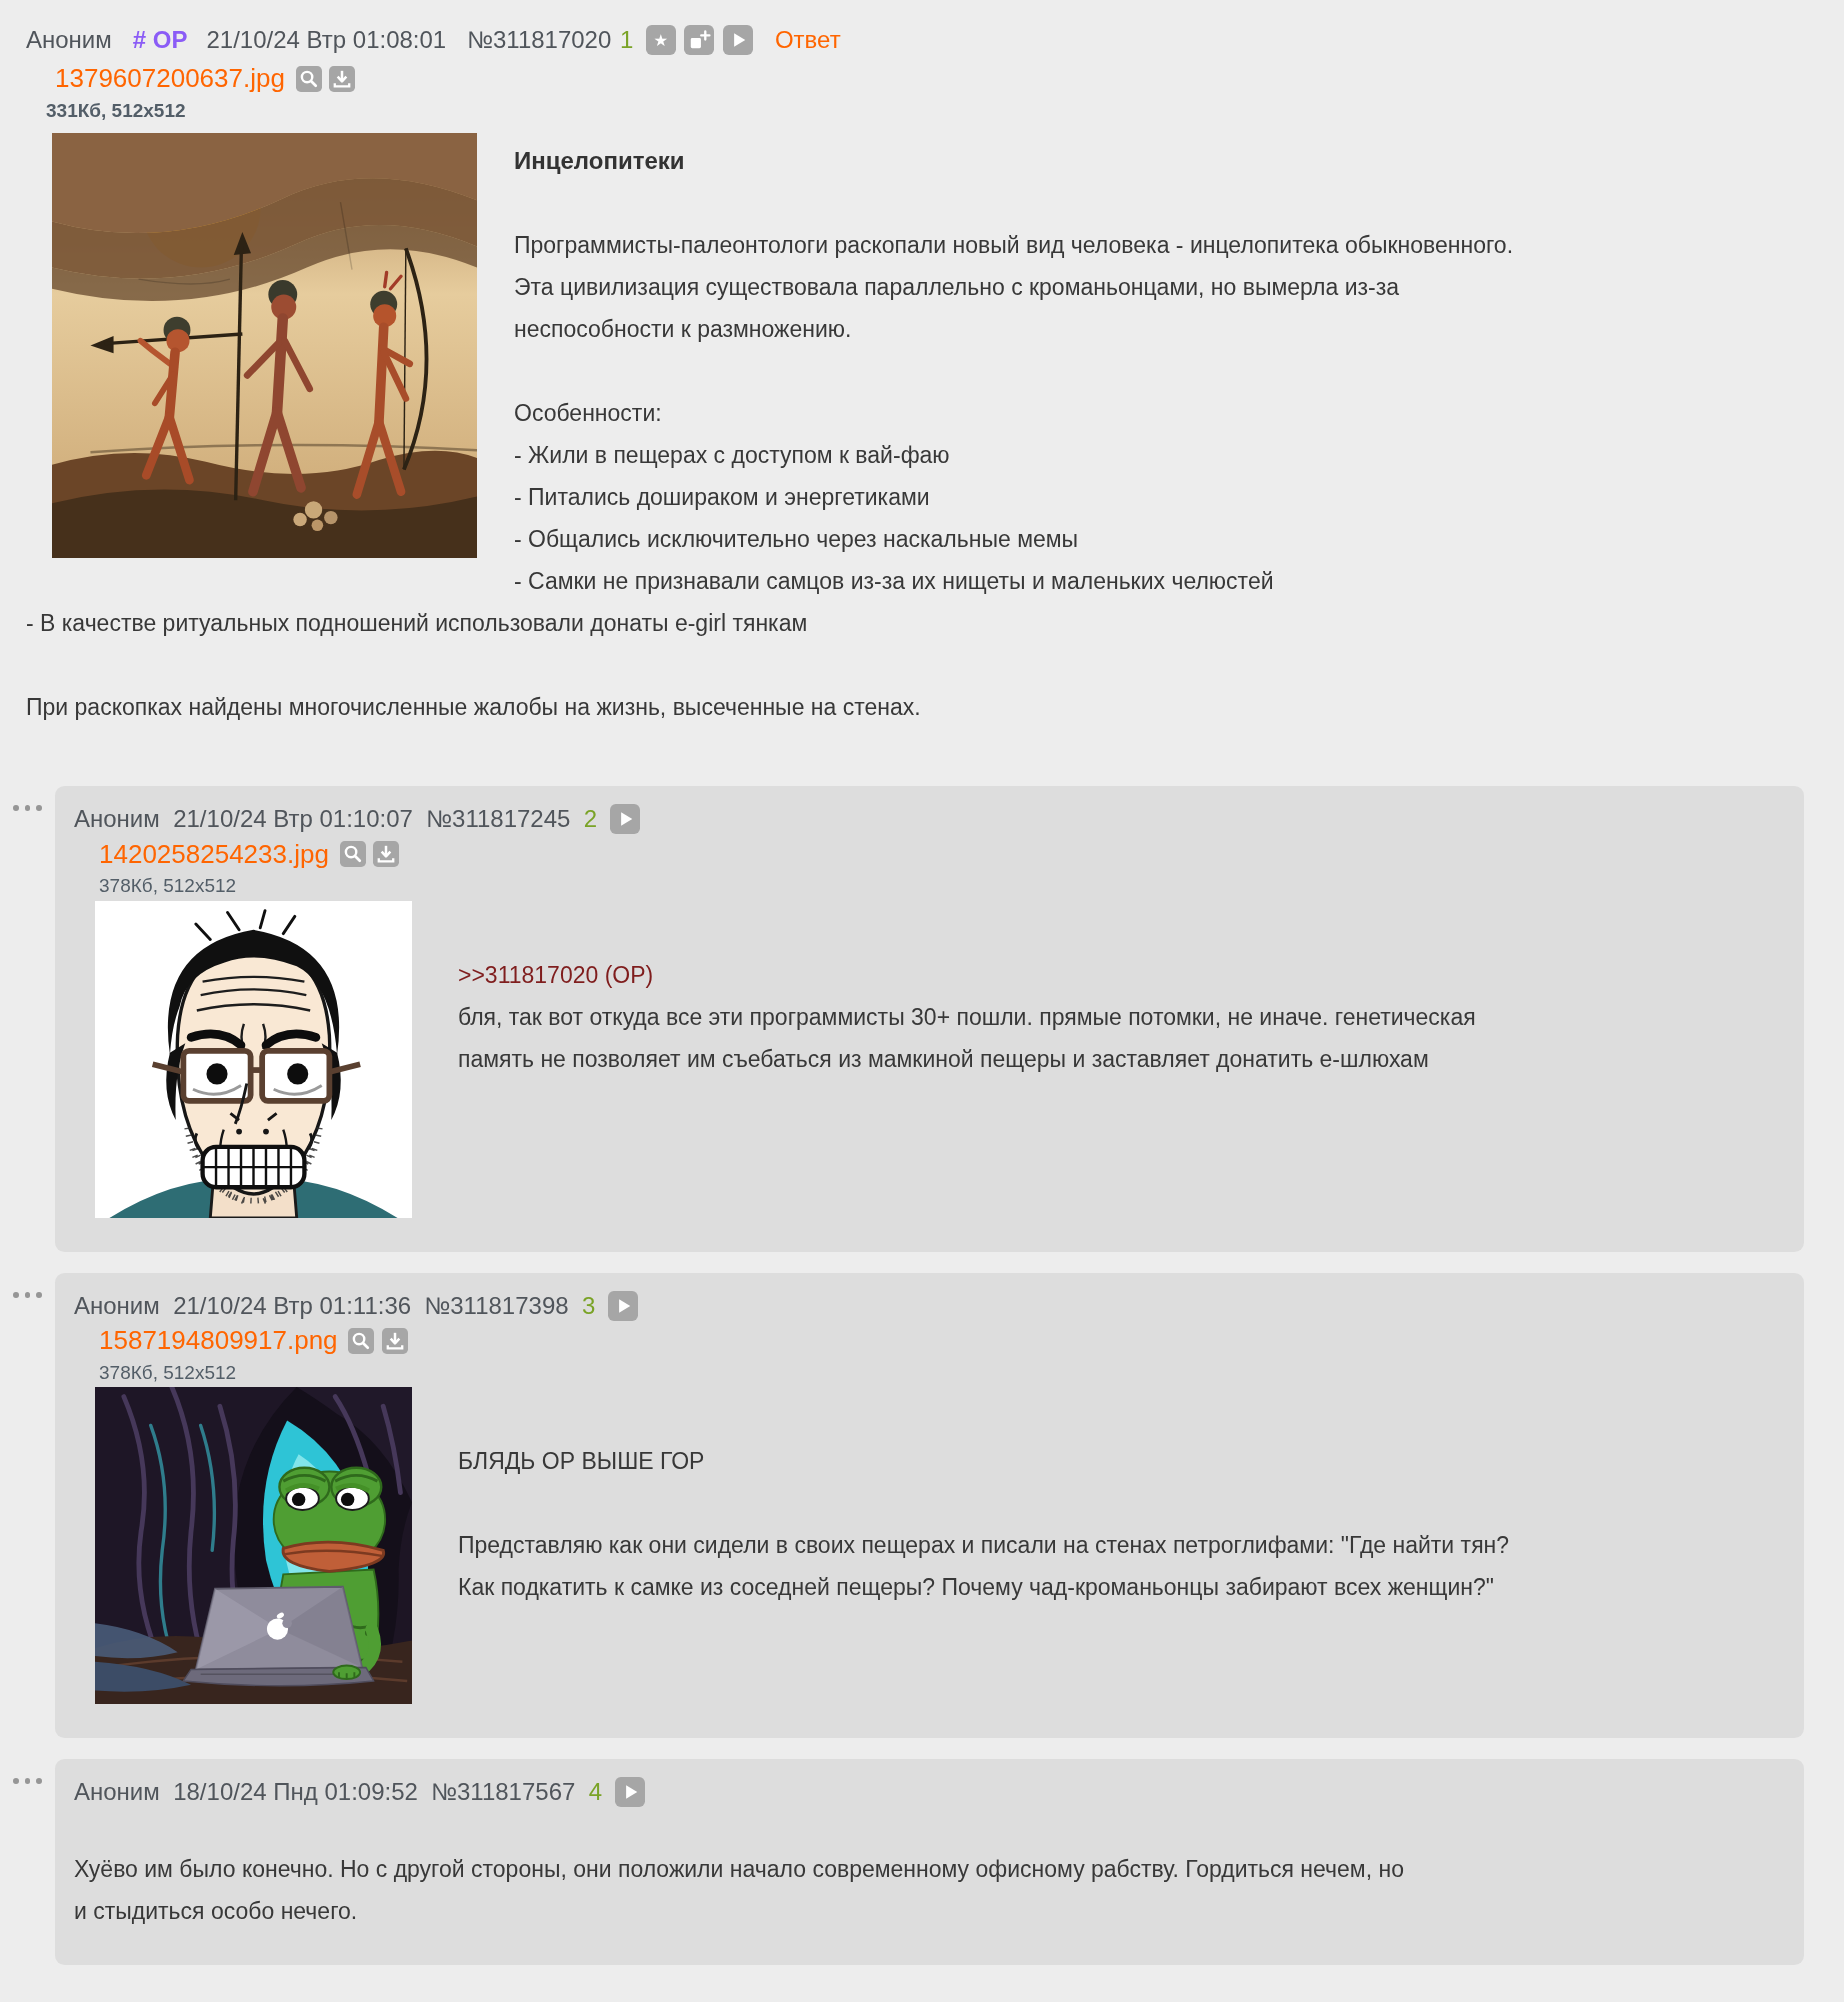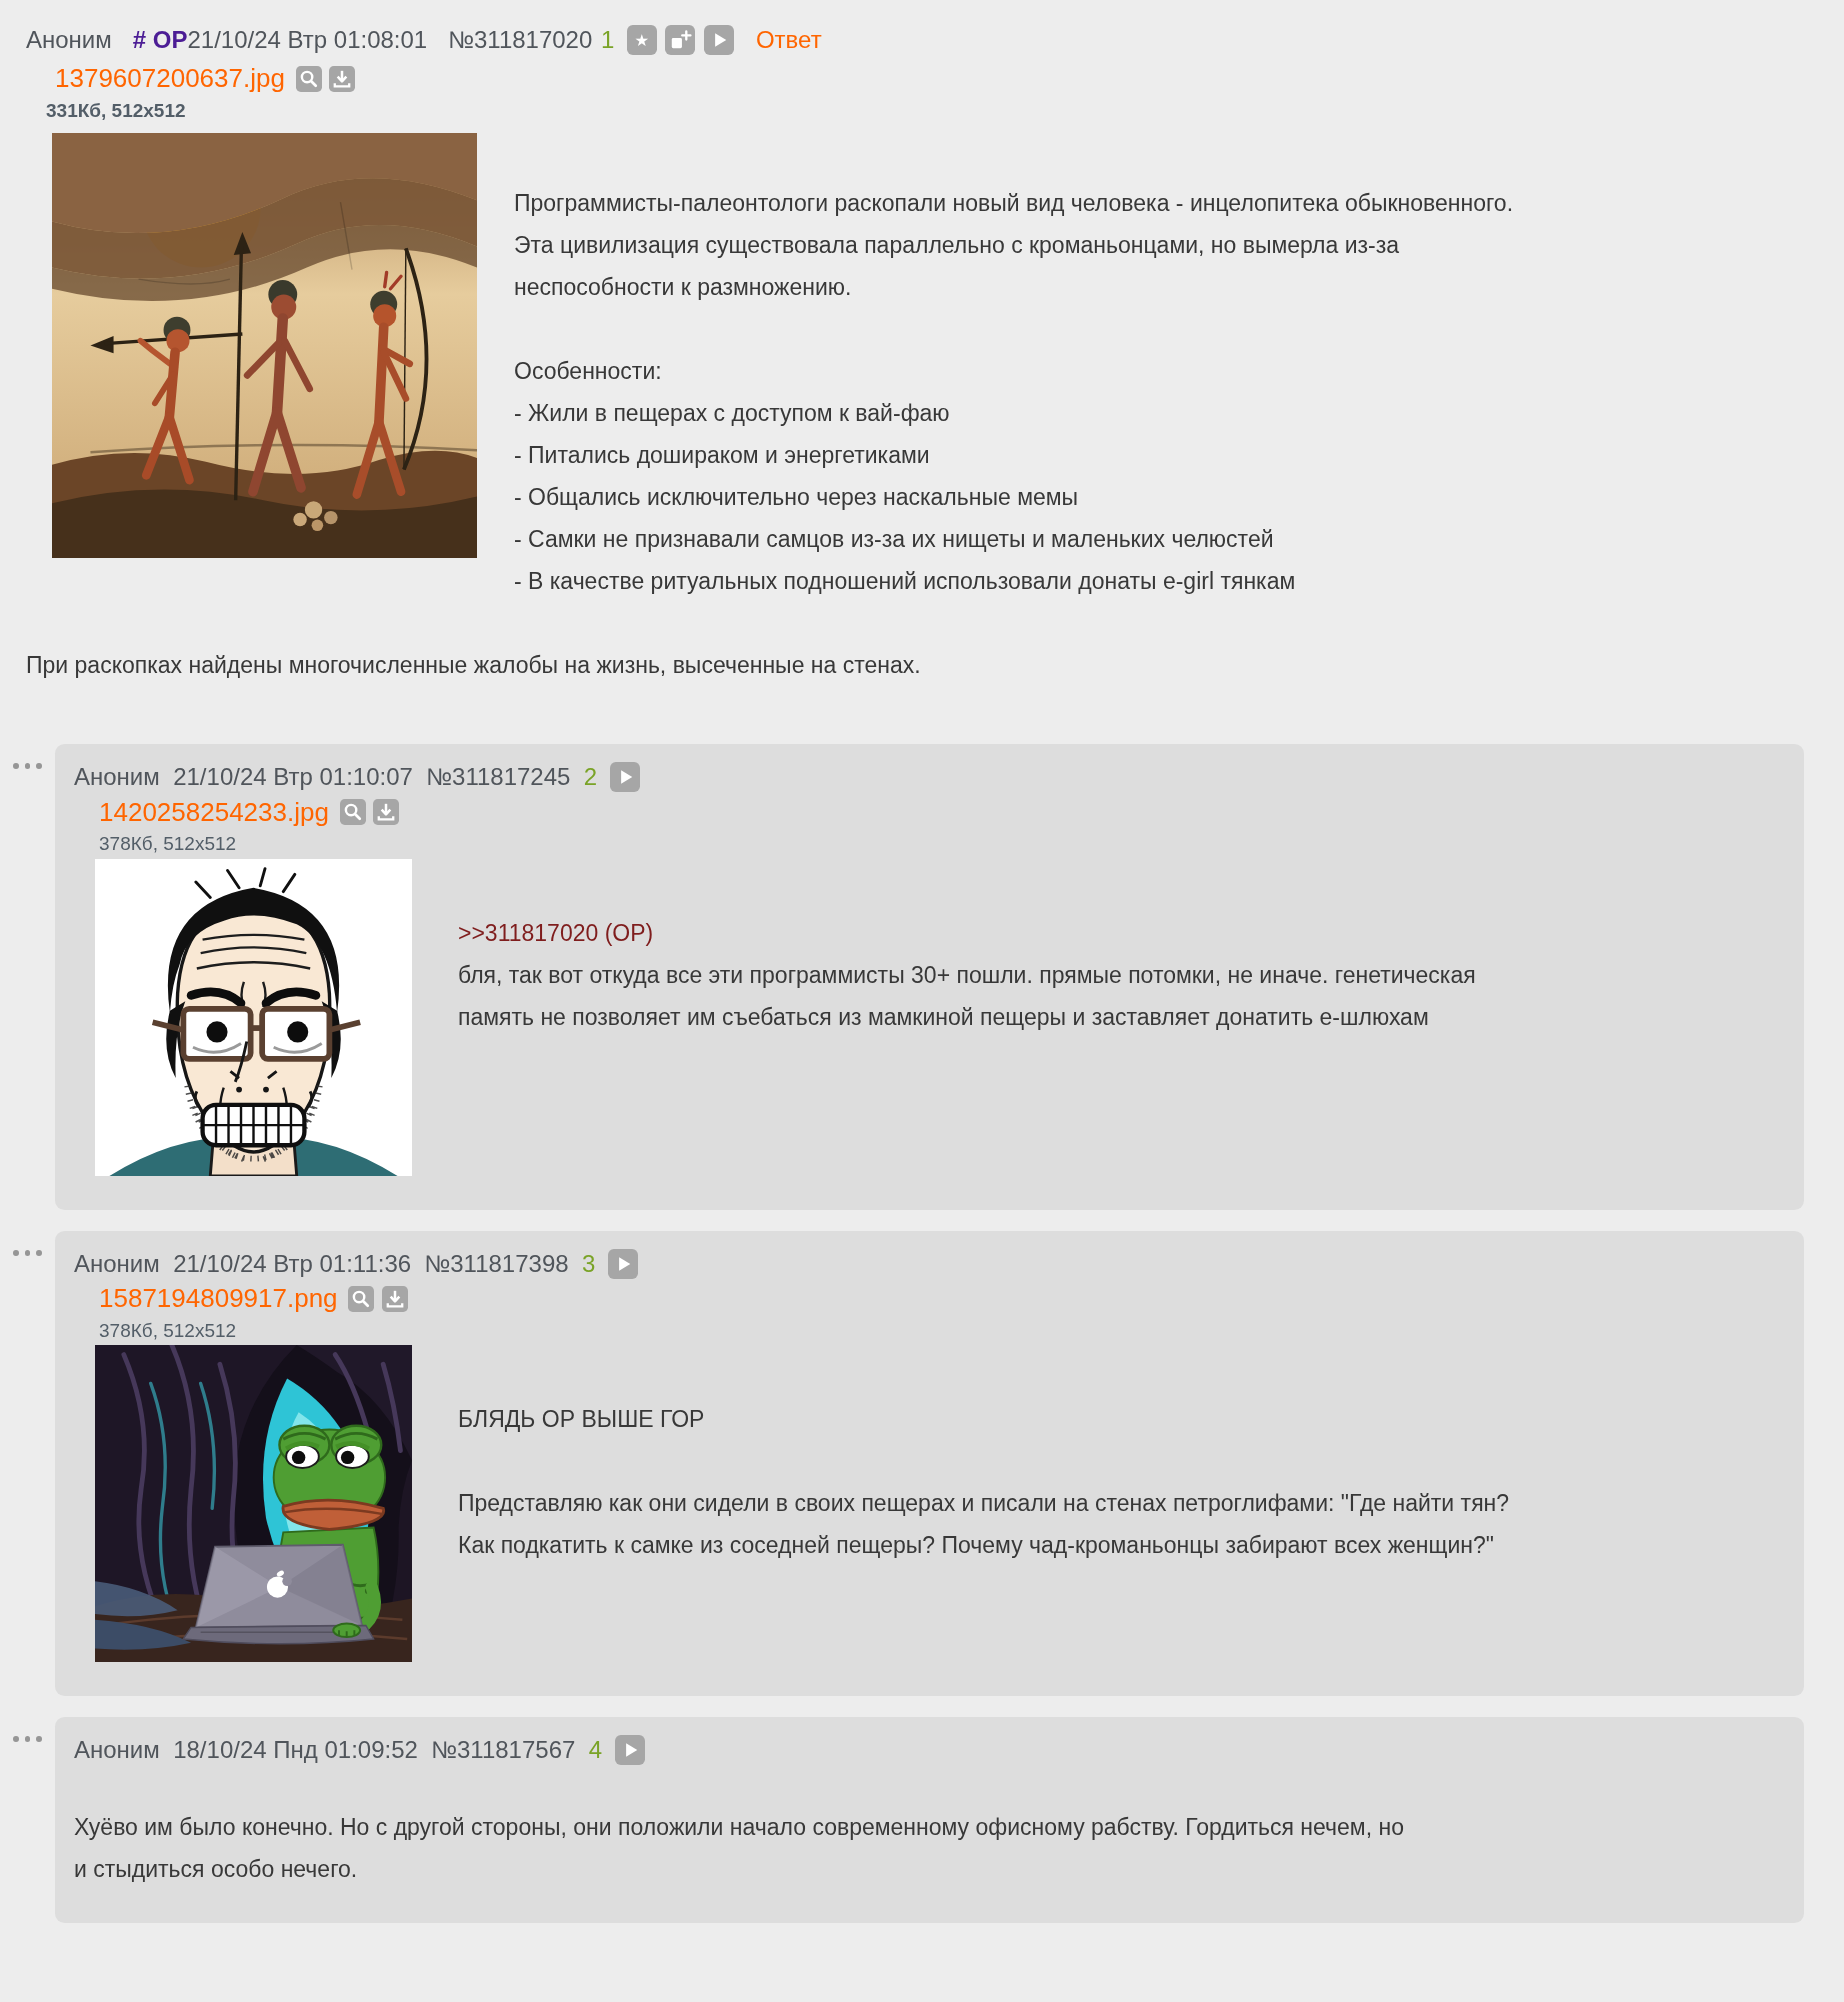--- a/index.html
+++ b/index.html
@@ -7,21 +7,21 @@
   body {
     width:1845px; height:2002px; overflow:hidden;
     font-family:"Liberation Sans","DejaVu Sans",sans-serif;
     color:#383838;
   }
   .thread { padding-top:19px; }
 
   
   .post-header { display:flex; align-items:center; height:42px; font-size:24px; color:#50555b; }
   .ph-item { margin-right:21px; white-space:nowrap; }
-  .op-badge { color:#4c1d95; font-weight:bold; }
+  .op-badge { color:#8b5cf6; font-weight:bold; margin-right:19px; }
   .post-no { margin-right:8.6px; cursor:pointer; }
   .post-index { color:#7aa327; margin-right:12.5px; }
   .icon-btn {
     width:30px; height:30px; background:#a6a6a6; border-radius:5.8px;
     display:inline-flex; align-items:center; justify-content:center;
     margin-right:8.6px; flex:none; cursor:pointer;
   }
   .icon-btn .star-glyph { color:#fff; font-size:16.3px; line-height:1; }
   .reply-link { color:#ff6500; margin-left:13.4px; cursor:pointer;text-align:center; }
   .file-row { display:flex; align-items:center; height:35px; }
@@ -163,20 +163,21 @@
           <line x1="368" y1="120" x2="366" y2="350" stroke="#2c2214" stroke-width="1.5"></line>
           <circle cx="345" cy="178" r="14" fill="#3e3e2e"></circle>
           <circle cx="346" cy="190" r="12" fill="#b5542c"></circle>
           <path d="M345,202 L340,301" stroke="#a84d2a" stroke-width="10" stroke-linecap="round"></path>
           <path d="M343,224 L372,240" stroke="#a84d2a" stroke-width="7" stroke-linecap="round"></path>
           <path d="M345,228 L368,276" stroke="#a84d2a" stroke-width="7" stroke-linecap="round"></path>
           <path d="M340,300 L317,376 M340,300 L363,373" stroke="#a84d2a" stroke-width="9" stroke-linecap="round"></path>
         </svg>
       </div>
       <div class="op-text">
+        <div class="t-line subject">Инцелопитеки</div>
         <div class="t-line"></div>
         <div class="t-line">Программисты-палеонтологи раскопали новый вид человека - инцелопитека обыкновенного.</div>
         <div class="t-line">Эта цивилизация существовала параллельно с кроманьонцами, но вымерла из-за</div>
         <div class="t-line">неспособности к размножению.</div>
         <div class="t-line"></div>
         <div class="t-line">Особенности:</div>
         <div class="t-line">- Жили в пещерах с доступом к вай-фаю</div>
         <div class="t-line">- Питались дошираком и энергетиками</div>
         <div class="t-line">- Общались исключительно через наскальные мемы</div>
         <div class="t-line">- Самки не признавали самцов из-за их нищеты и маленьких челюстей</div>

